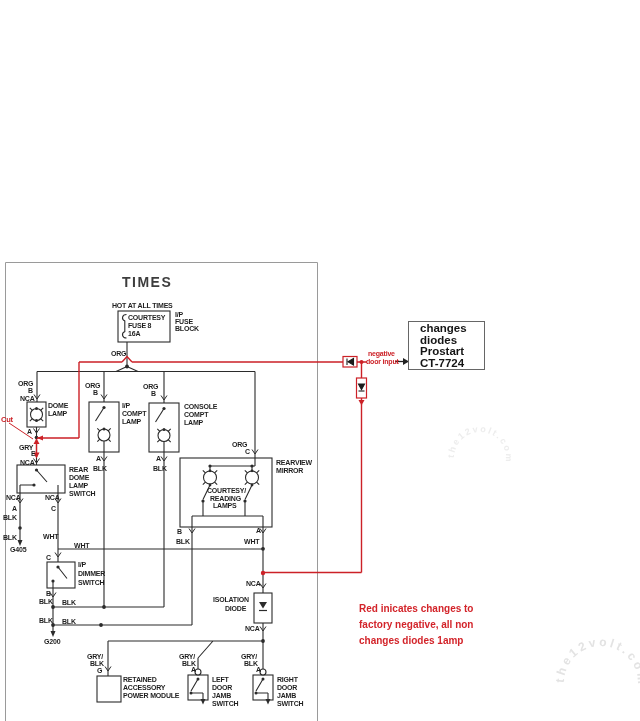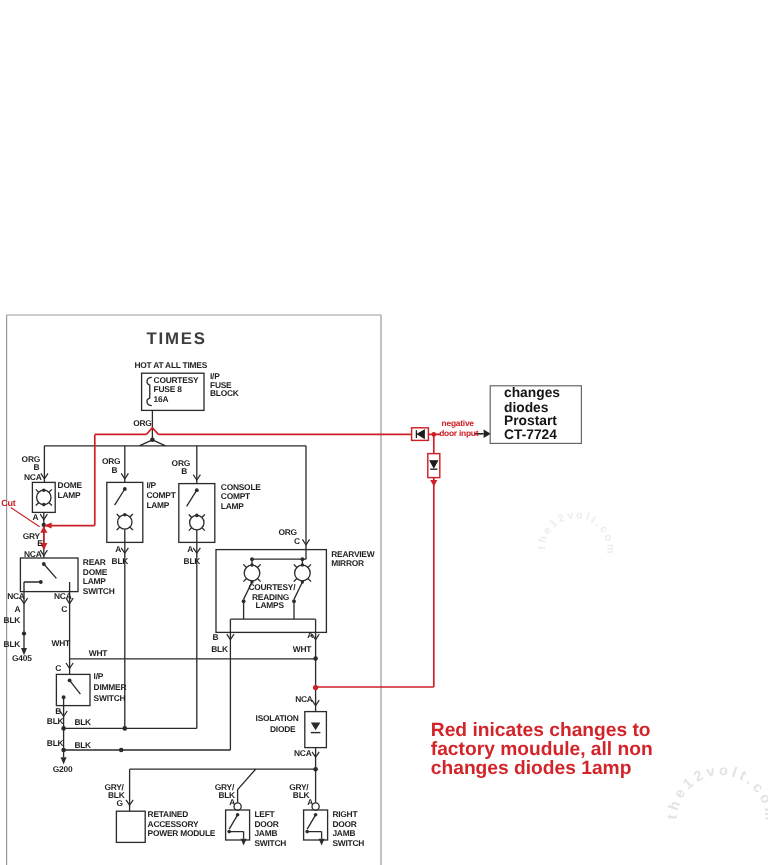--- a/index.html
+++ b/index.html
@@ -6,21 +6,21 @@
   .stage{position:relative;width:640px;height:721px;background:#fff;overflow:hidden;
          font-family:"Liberation Sans",sans-serif;}
   .stage svg{position:absolute;left:0;top:0;}
   .lbl{position:absolute;font-size:7px;font-weight:bold;color:#1f1f1f;
        letter-spacing:-0.2px;line-height:7px;white-space:pre;}
   .coupe{position:absolute;left:122px;top:274px;font-size:14px;font-weight:bold;
          letter-spacing:1.5px;color:#3d3d3d;}
   .alarm-box{position:absolute;left:408px;top:321px;width:77px;height:49px;
              border:1px solid #666;box-sizing:border-box;padding:1px 0 0 11px;
              font-size:11.5px;font-weight:bold;line-height:11.5px;color:#151515;}
-  .note{position:absolute;left:359px;top:601px;font-size:16px;font-weight:bold;
+  .note{position:absolute;left:359px;top:601px;font-size:10px;font-weight:bold;
         color:#d3242a;line-height:16px;}
 </style>
 </head>
 <body>
 
 <div class="stage">
 
   <svg width="640" height="721" viewBox="0 0 640 721">
 
     <defs>
@@ -196,21 +196,21 @@
 
   <div class="alarm-box">
     <div>changes</div>
     <div>diodes</div>
     <div>Prostart</div>
     <div>CT-7724</div>
   </div>
 
   <div class="note">
     <div>Red inicates changes to</div>
-    <div>factory moudule, all non</div>
+    <div>factory negative, all non</div>
     <div>changes diodes 1amp</div>
   </div>
 
   <div id="labels-host">
       <span class="lbl" style="left: 112px; top: 302px;">HOT AT ALL TIMES</span>
       <span class="lbl" style="left: 128px; top: 314px;">COURTESY</span>
       <span class="lbl" style="left: 128px; top: 322px;">FUSE 8</span>
       <span class="lbl" style="left: 128px; top: 330px;">16A</span>
       <span class="lbl" style="left: 175px; top: 311px;">I/P</span>
       <span class="lbl" style="left: 175px; top: 318px;">FUSE</span>

